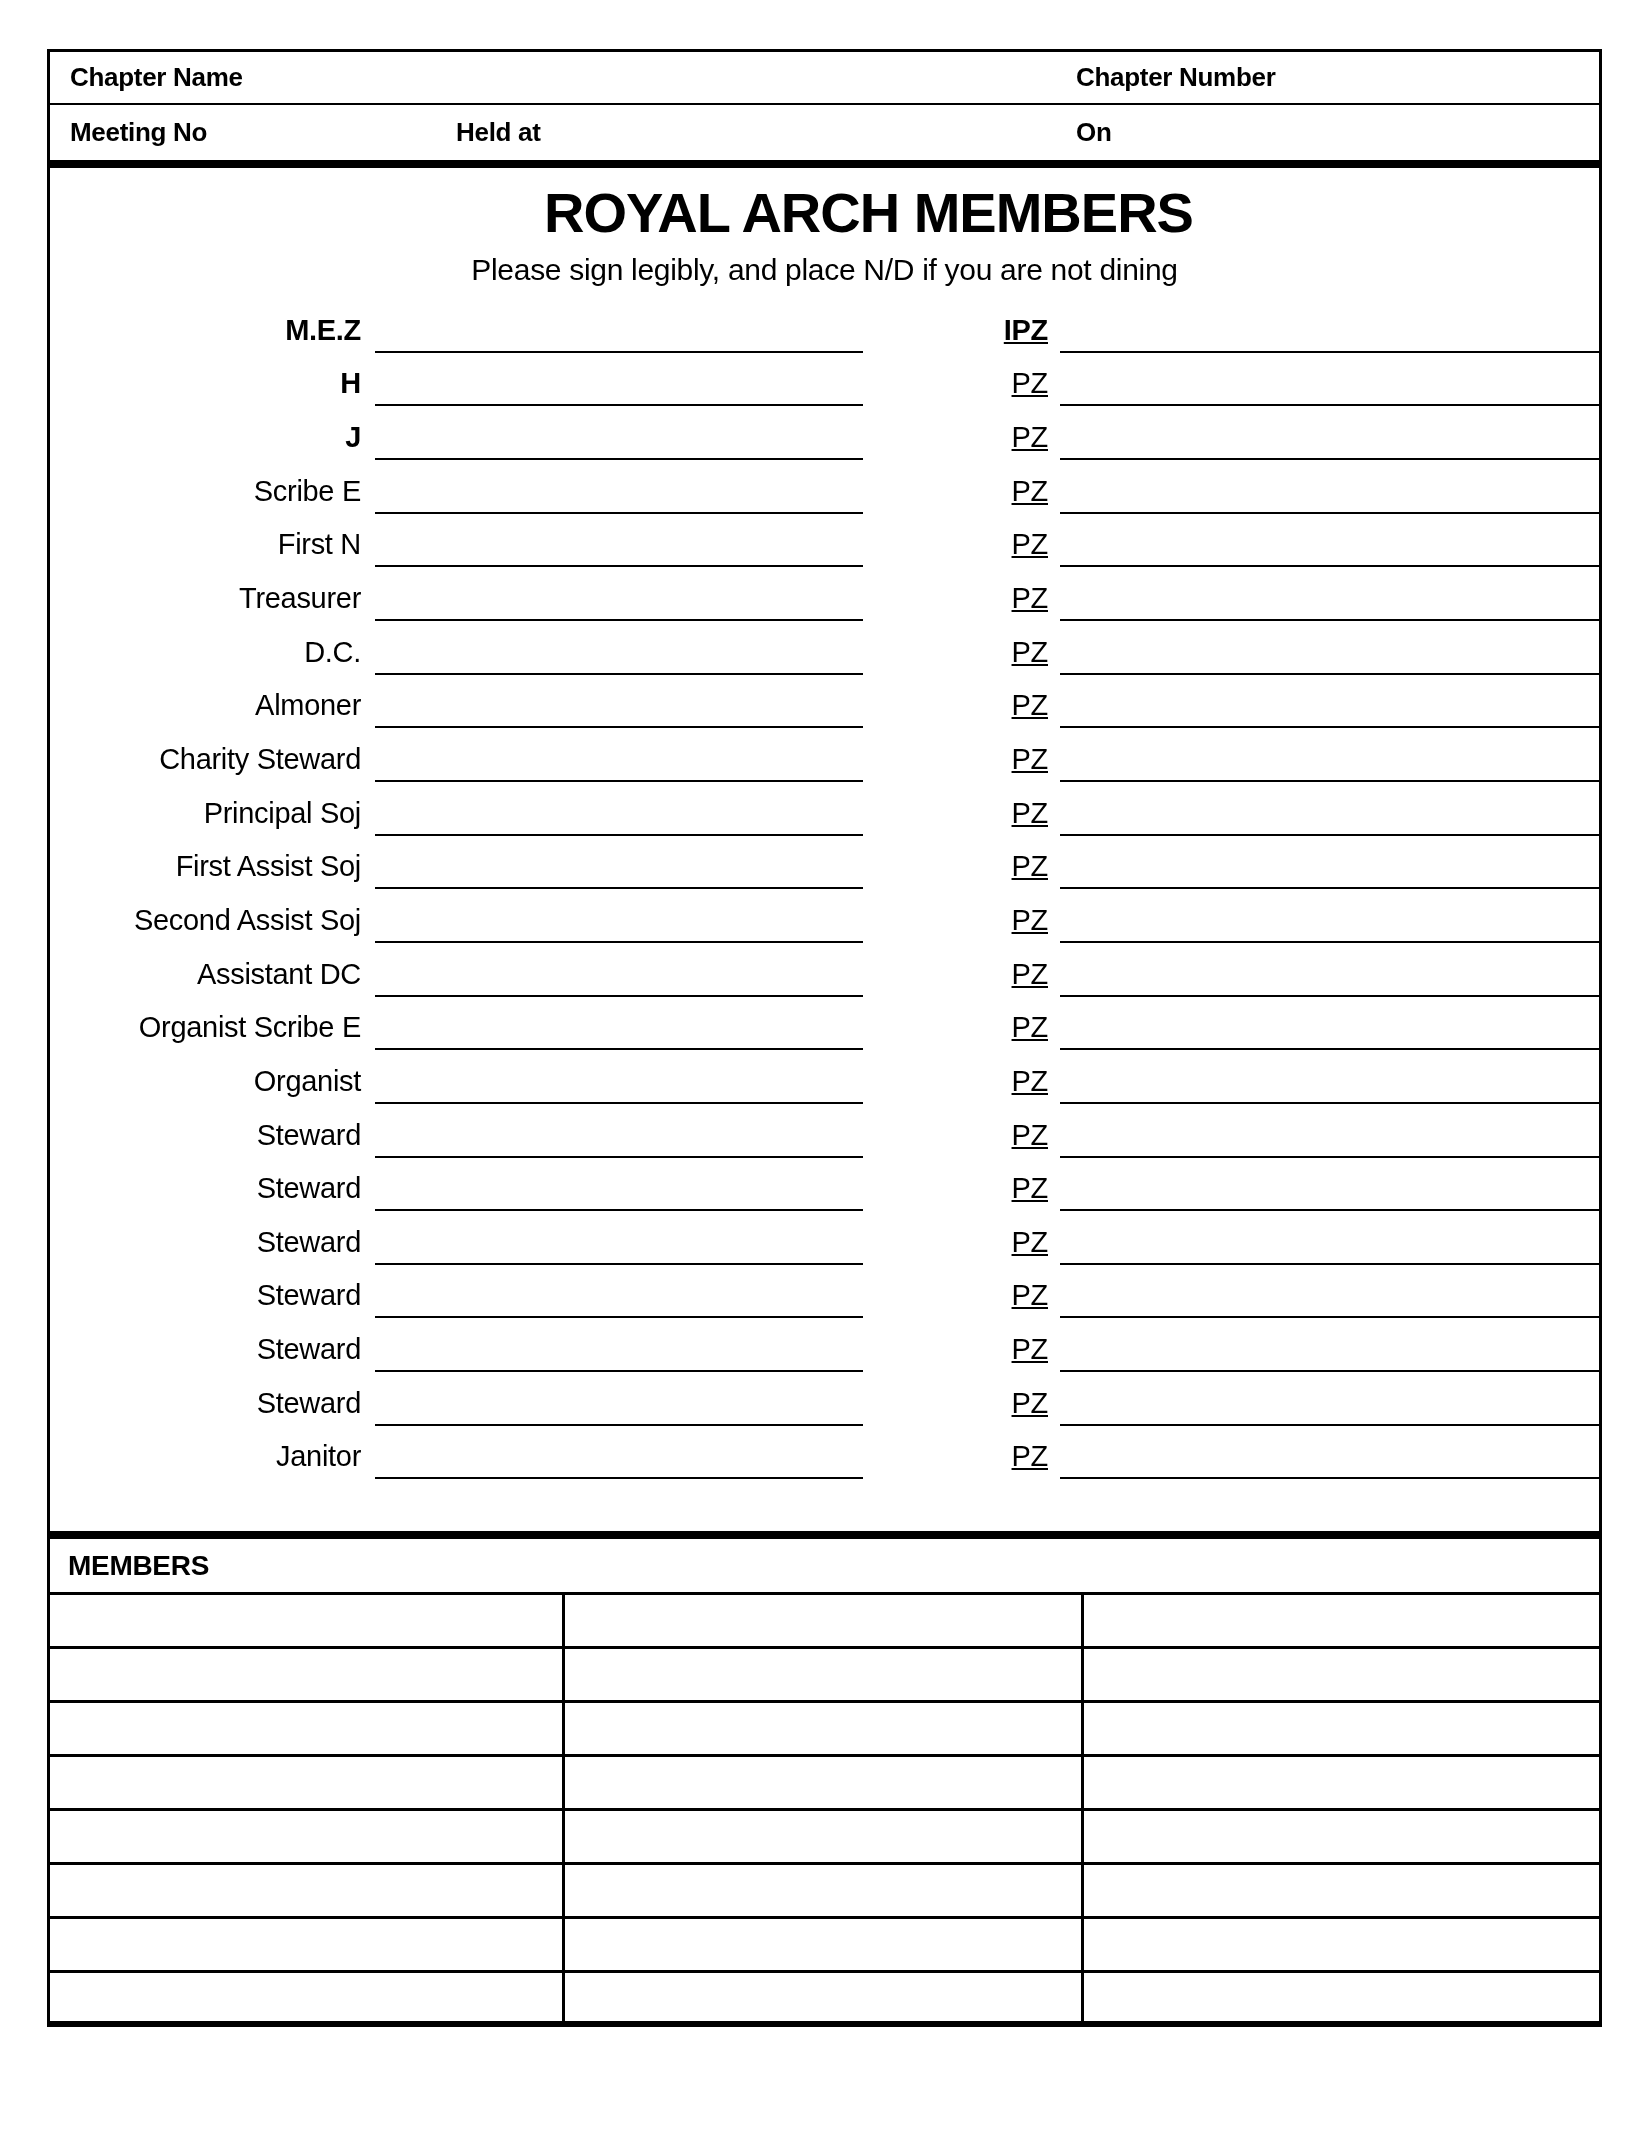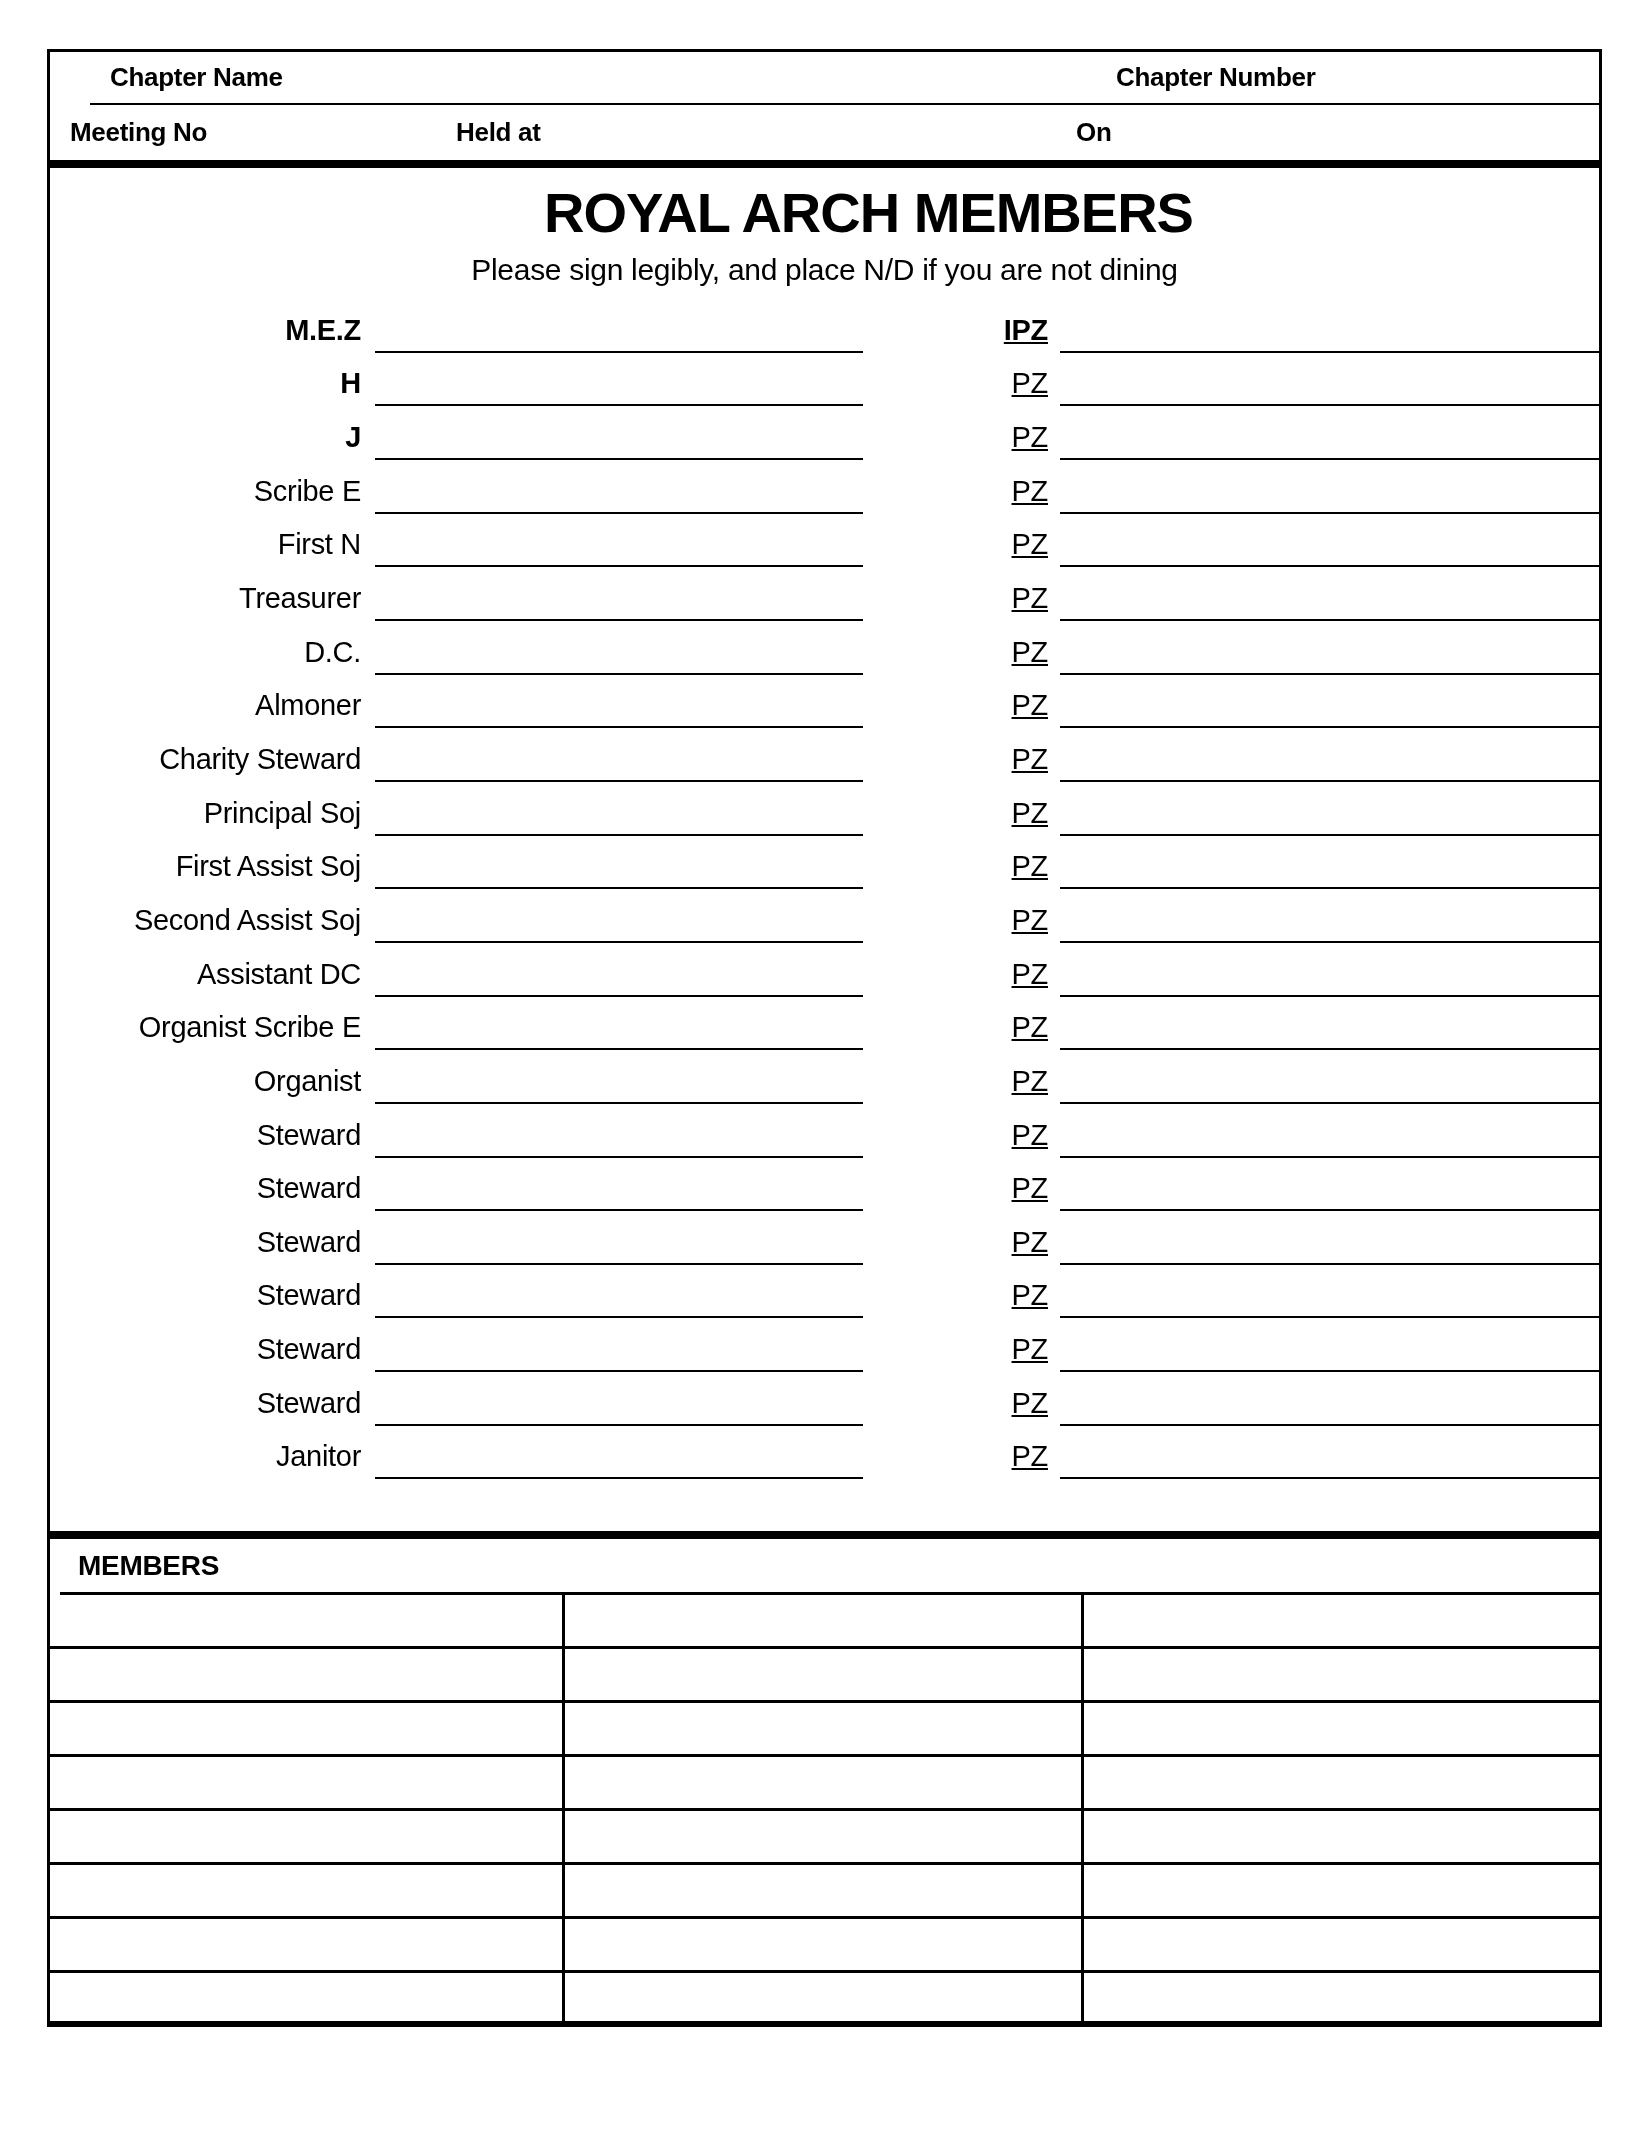--- a/index.html
+++ b/index.html
@@ -18,21 +18,20 @@
     box-sizing: border-box;
     border: 3px solid #000;
     border-bottom: none;
     background: #fff;
   }
   
   .hdr-row1 {
     position: relative;
     height: 51px;
     border-bottom: 2px solid #000;
-    margin-left: 40px;
   }
   .hdr-row2 {
     position: relative;
     height: 55px;
     border-bottom: 8px solid #000;
   }
   .hlabel {
     position: absolute;
     top: 0;
     font-size: 26px;
@@ -98,21 +97,20 @@
     height: 0;
     border-bottom: 2px solid #000;
   }
   .oline-l { left: 325px;  width: 488px; }
   .oline-r { left: 1010px; right: 0; }
   
   .membersband {
     position: relative;
     height: 53px;
     border-bottom: 3px solid #000;
-    margin-left: 10px;
   }
   .membersband .hlabel { left: 18px; line-height: 53px; font-size: 28px; }
   .mtable { border-bottom: 6px solid #000; }
   .mrow {
     display: flex;
     height: 51px;
     border-bottom: 3px solid #000;
   }
   .mrow:last-child { height: 48px; border-bottom: none; }
   .mcell { box-sizing: border-box; }

